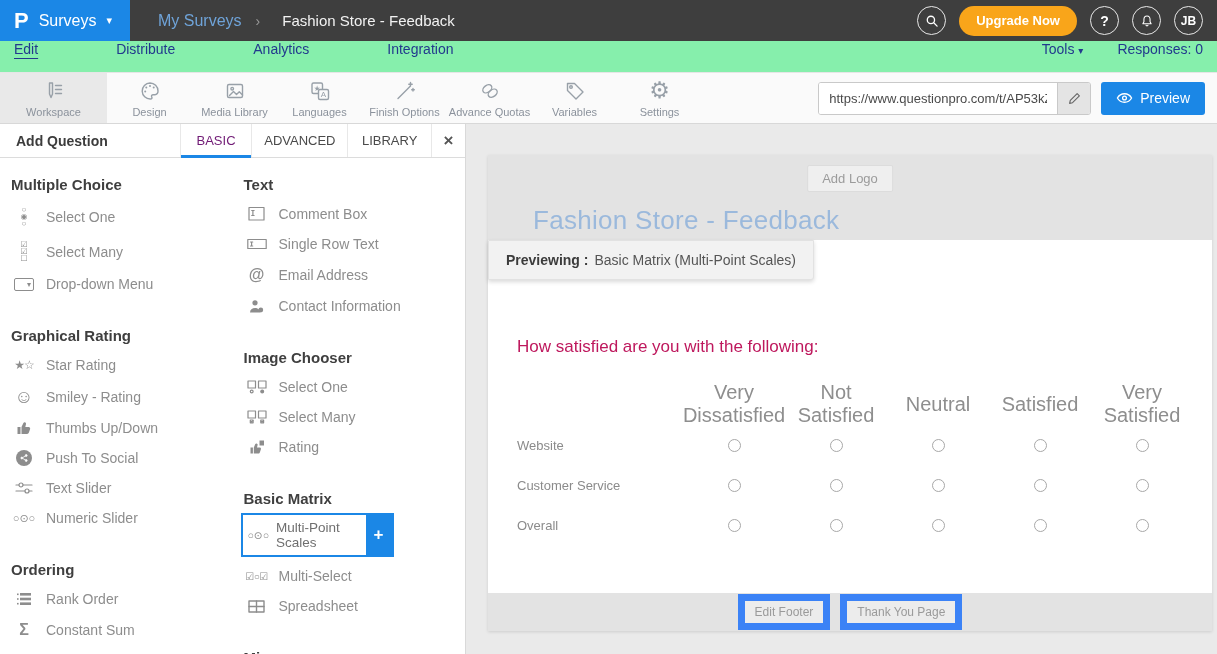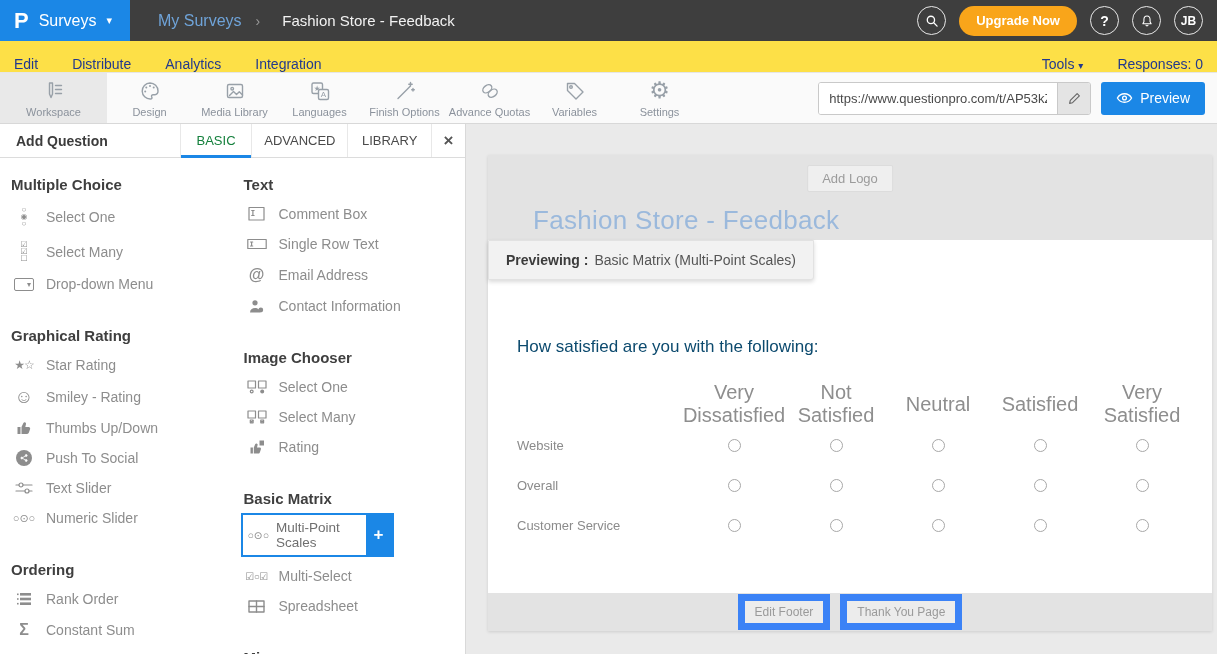--- a/index.html
+++ b/index.html
@@ -17,21 +17,21 @@
   .bc-parent { color:#6fa3d8; font-size:16px; cursor:pointer; }
   .bc-sep { color:#9a9a9a; font-size:14px; }
   .bc-current { color:#f2f2f2; font-size:15px; margin-left:8px; }
   .topbar-right { margin-left:auto; display:flex; align-items:center; gap:13px; padding-right:14px; }
   .circle-btn { width:29px; height:29px; border:1.5px solid #e8e8e8; border-radius:50%;
     display:flex; align-items:center; justify-content:center; color:#fff; font-size:14px; font-weight:700; cursor:pointer; background:transparent; }
   .upgrade-btn { background:#f9a51a; color:#fff; border:none; border-radius:15px; height:30px;
     padding:0 17px; font-size:13px; font-weight:700; cursor:pointer; font-family:inherit; }
 
   
-  .navbar { display:flex; align-items:flex-end; height:32px; background:#fde047; border-bottom:1px solid #e6e6e6; padding:0 14px; }
+  .navbar { display:flex; align-items:flex-start; height:32px; background:#86efac; border-bottom:1px solid #e6e6e6; padding:0 14px;gap:44px; }
   .nav-link { color:#22398d; font-size:14px; font-weight:500; margin-right:34px; cursor:pointer; }
   .nav-link.active { text-decoration:underline; text-underline-offset:4px; }
   .nav-right { margin-left:auto; display:flex; align-items:center; gap:34px; }
   .tools { color:#22398d; font-size:14px; font-weight:500; cursor:pointer; }
   .tools .crt { font-size:10px; }
   .responses { color:#22398d; font-size:14px; font-weight:500; }
 
   
   .toolbar { display:flex; align-items:stretch; height:51px; background:#fafafa; border-bottom:1px solid #d8d8d8; }
   .tb-item { width:85px; display:flex; flex-direction:column; align-items:center; justify-content:center; gap:3px; cursor:pointer; }
@@ -48,21 +48,21 @@
     border-radius:3px; height:33px; padding:0 15px; font-size:14px; cursor:pointer; font-family:inherit; }
 
   
   .content { display:flex; height:530px; }
   .panel { width:466px; background:#fff; border-right:1px solid #d9d9d9; display:flex; flex-direction:column; }
   .panel-head { display:flex; align-items:stretch; height:34px; border-bottom:1px solid #dcdcdc; }
   .panel-title { display:flex; align-items:center; padding-left:16px; font-size:14px; font-weight:700; color:#3c3c3c; width:180px; }
   .ptab { display:flex; align-items:center; justify-content:center; font-size:13px; color:#4a4a4a;
     border-left:1px solid #e8e8e8; cursor:pointer; position:relative; }
   .ptab-basic { width:72px; } .ptab-adv { width:96px; } .ptab-lib { width:84px; }
-  .ptab.active { color:#15803d; }
+  .ptab.active { color:#701a75; }
   .ptab.active::after { content:""; position:absolute; left:0; right:0; bottom:-1px; height:3px; background:#1b87e6; }
   .panel-close { width:34px; border-left:1px solid #e8e8e8; display:flex; align-items:center; justify-content:center;
     color:#555; font-size:17px; font-weight:700; cursor:pointer; }
   .panel-cols { flex:1; display:flex; overflow:hidden; }
   .pcol { width:233px; padding-top:2px; }
   .sec-head { font-size:15px; font-weight:700; color:#3f3f3f; margin:16px 0 6px 11px; }
   .pitem { display:flex; align-items:center; gap:11px; padding:7px 0 7px 13px; color:#8d8d8d; font-size:14px; cursor:pointer; }
   .pitem .ic { width:22px; display:flex; align-items:center; justify-content:center; color:#8d8d8d; flex:none; }
   .psvg { stroke:#8d8d8d; fill:none; stroke-width:1.2; stroke-linecap:round; stroke-linejoin:round; }
   .stackv { display:inline-flex; flex-direction:column; font-size:8px; line-height:7px; text-align:center; }
@@ -78,21 +78,21 @@
   .main { flex:1; background:#eaeaea; overflow:hidden; }
   .survey-card { margin:31px 12px 0 22px; width:724px; background:#e3e3e3; box-shadow:0 1px 3px rgba(0,0,0,.12); }
   .card-top { height:85px; position:relative; }
   .add-logo { position:absolute; top:10px; left:50%; transform:translateX(-50%); background:#efefef;
     border:1px solid #dcdcdc; color:#9b9b9b; font-size:13px; padding:5px 14px; cursor:pointer; font-family:inherit; border-radius:2px; }
   .survey-title { position:absolute; left:45px; top:50px; font-size:26px; font-weight:300; color:#9bb9dc; letter-spacing:.3px; }
   .card-body { height:353px; background:#fff; }
   .previewing-bar { display:inline-flex; gap:6px; align-items:center; background:#f2f2f2; border:1px solid #e2e2e2;
     box-shadow:0 2px 4px rgba(0,0,0,.15); padding:11px 17px; font-size:14px; border-radius:0 0 3px 0; }
   .previewing-bar b { color:#3c3c3c; } .previewing-bar span { color:#555; }
-  .question { margin:57px 0 0 29px; font-size:17px; color:#0c4a6e; }
+  .question { margin:57px 0 0 29px; font-size:17px; color:#be185d; }
   .matrix { margin:24px 0 0 29px; }
   .m-head, .m-row { display:grid; grid-template-columns:166px repeat(5,102px); align-items:center; }
   .m-head { height:44px; }
   .m-row { height:40px; }
   .m-col { text-align:center; color:#8e8e8e; font-size:20px; }
   .m-label { color:#8b8b8b; font-size:13px; }
   .m-cell { display:flex; justify-content:center; }
   .radio { width:13px; height:13px; border:1px solid #a8a8a8; border-radius:50%; background:#fff; cursor:pointer; }
   .card-footer { height:38px; display:flex; align-items:center; justify-content:center; gap:10px; }
   .foot-btn { background:#ececec; border:7px solid #3b82f6; color:#9a9a9a; font-size:12px; padding:4px 10px; cursor:pointer; font-family:inherit; }
@@ -487,39 +487,39 @@
                   <span class="radio"></span>
                 </div>
               <div class="m-cell">
                   <span class="radio"></span>
                 </div>
               <div class="m-cell">
                   <span class="radio"></span>
                 </div>
             </div>
             <div class="m-row">
-              <div class="m-label">Overall</div>
+              <div class="m-label">Customer Service</div>
               <div class="m-cell">
                   <span class="radio"></span>
                 </div>
               <div class="m-cell">
                   <span class="radio"></span>
                 </div>
               <div class="m-cell">
                   <span class="radio"></span>
                 </div>
               <div class="m-cell">
                   <span class="radio"></span>
                 </div>
               <div class="m-cell">
                   <span class="radio"></span>
                 </div>
             </div>
             <div class="m-row">
-              <div class="m-label">Customer Service</div>
+              <div class="m-label">Overall</div>
               <div class="m-cell">
                   <span class="radio"></span>
                 </div>
               <div class="m-cell">
                   <span class="radio"></span>
                 </div>
               <div class="m-cell">
                   <span class="radio"></span>
                 </div>
               <div class="m-cell">

